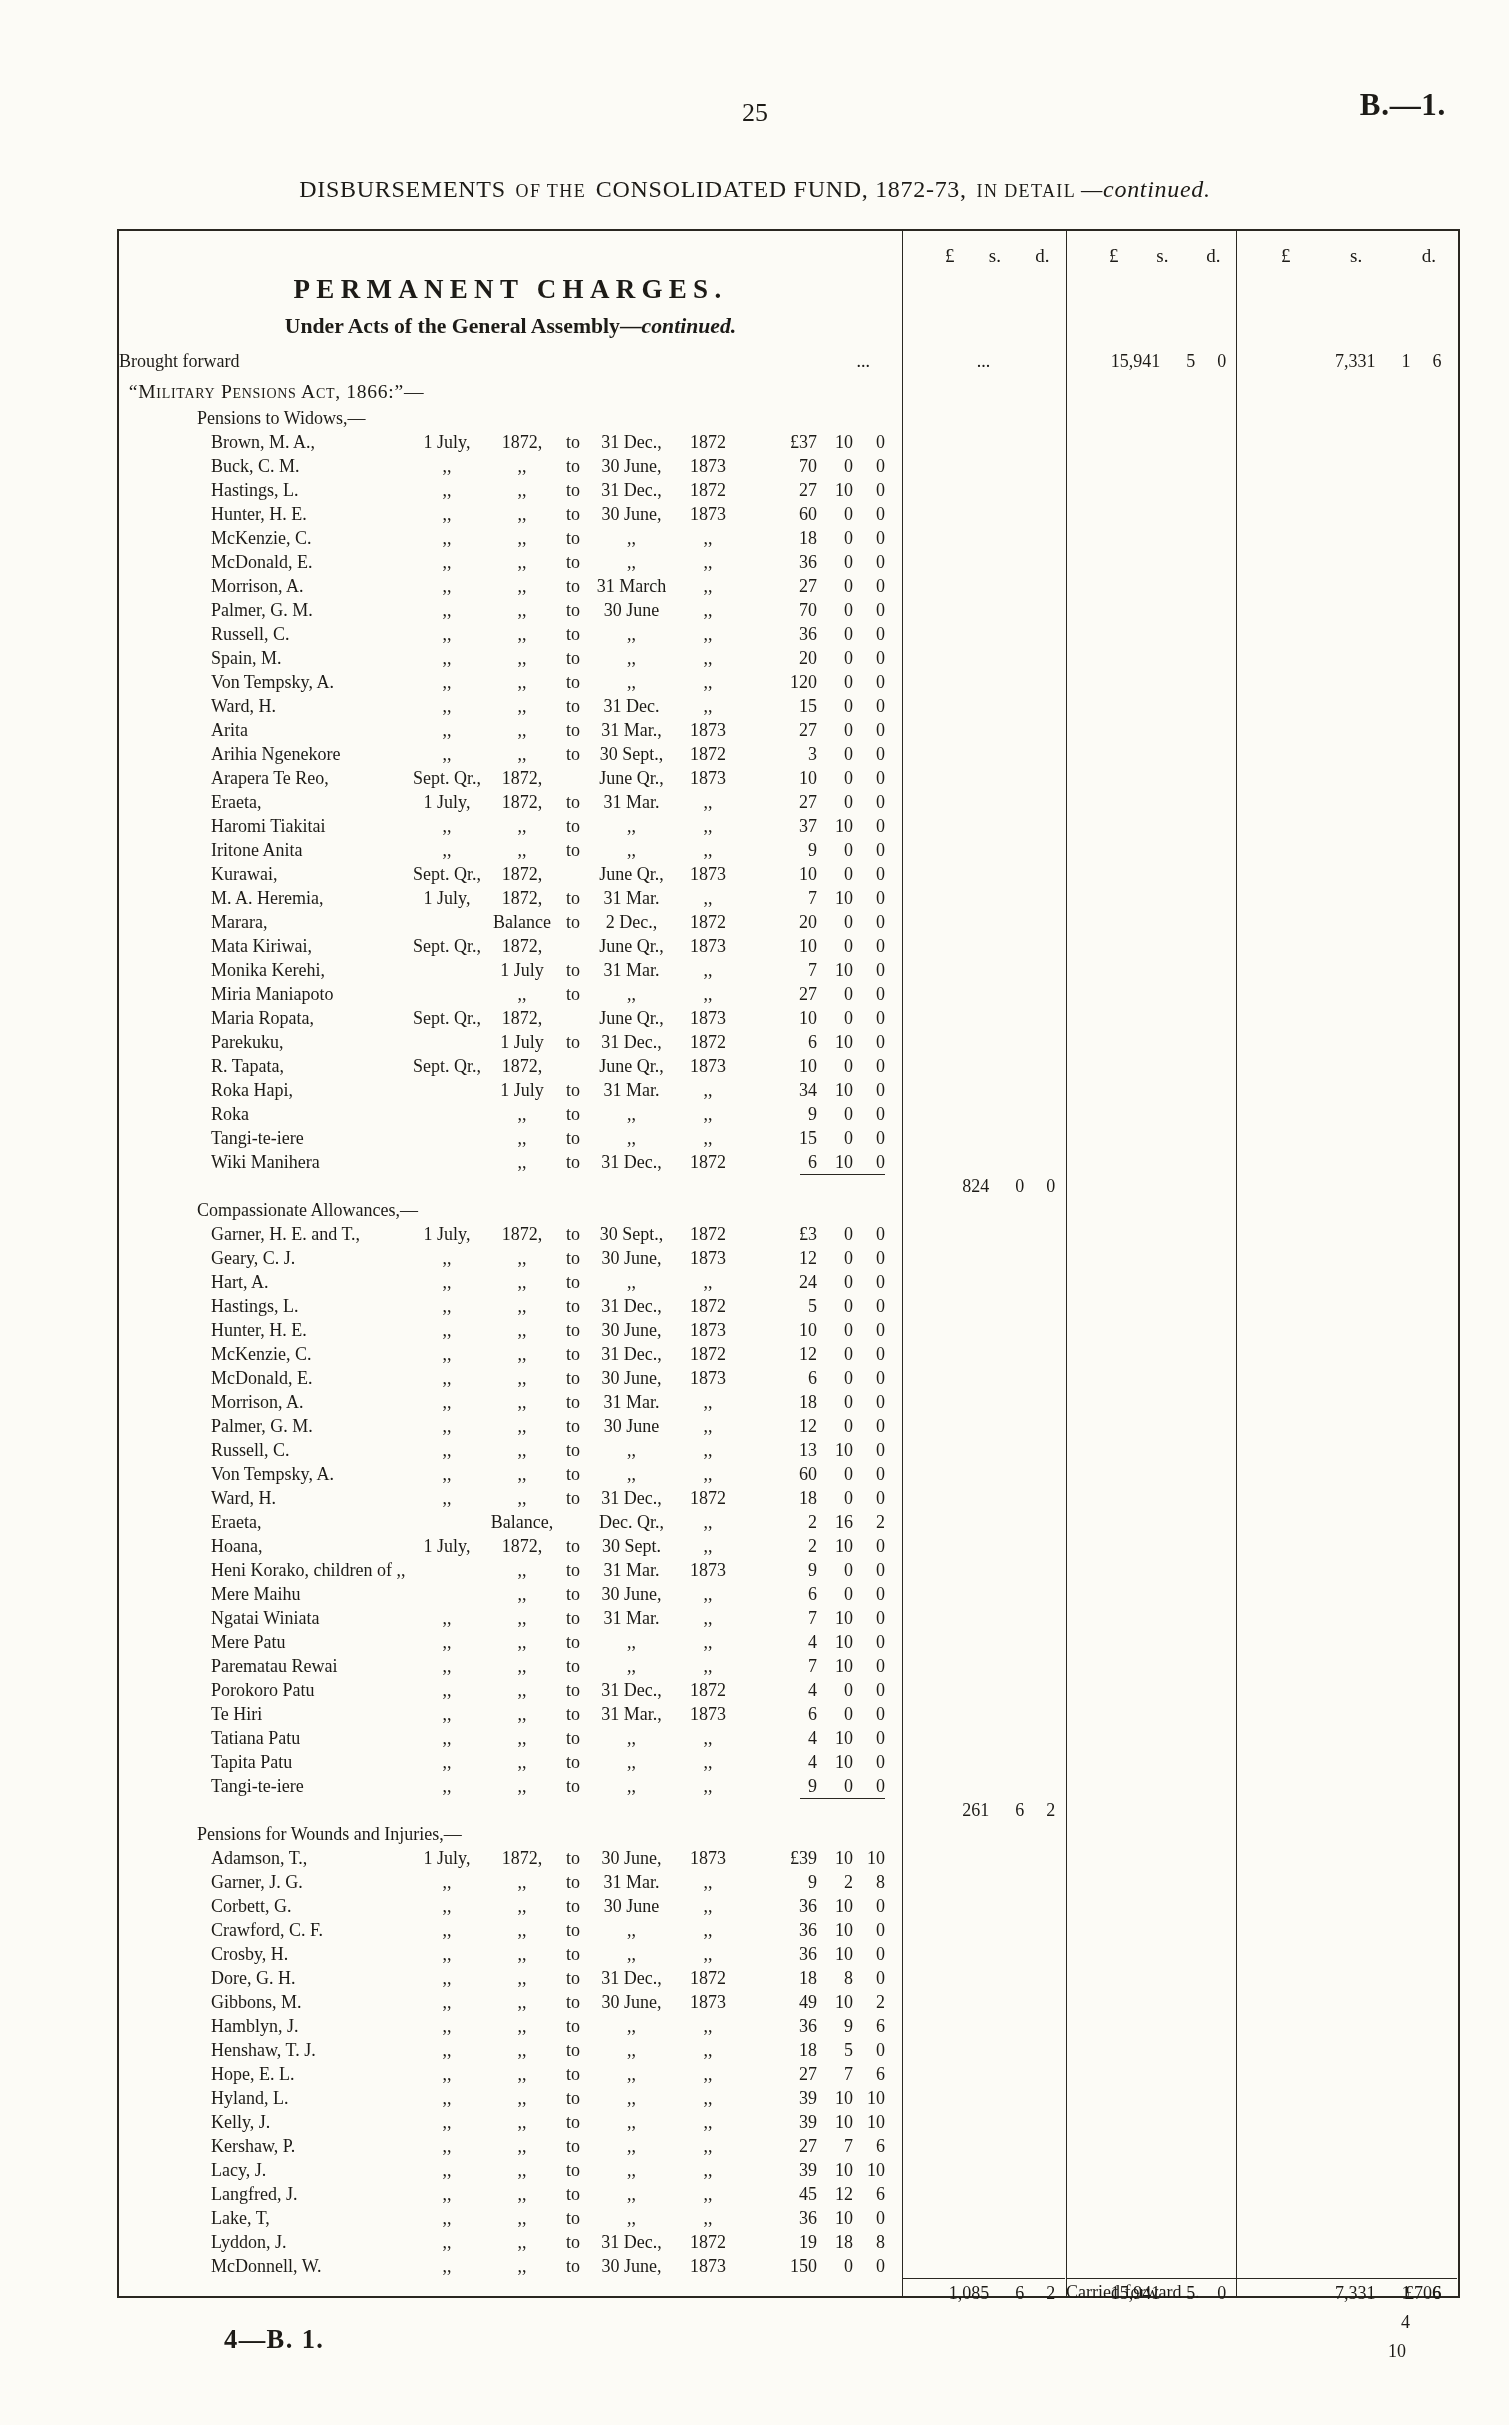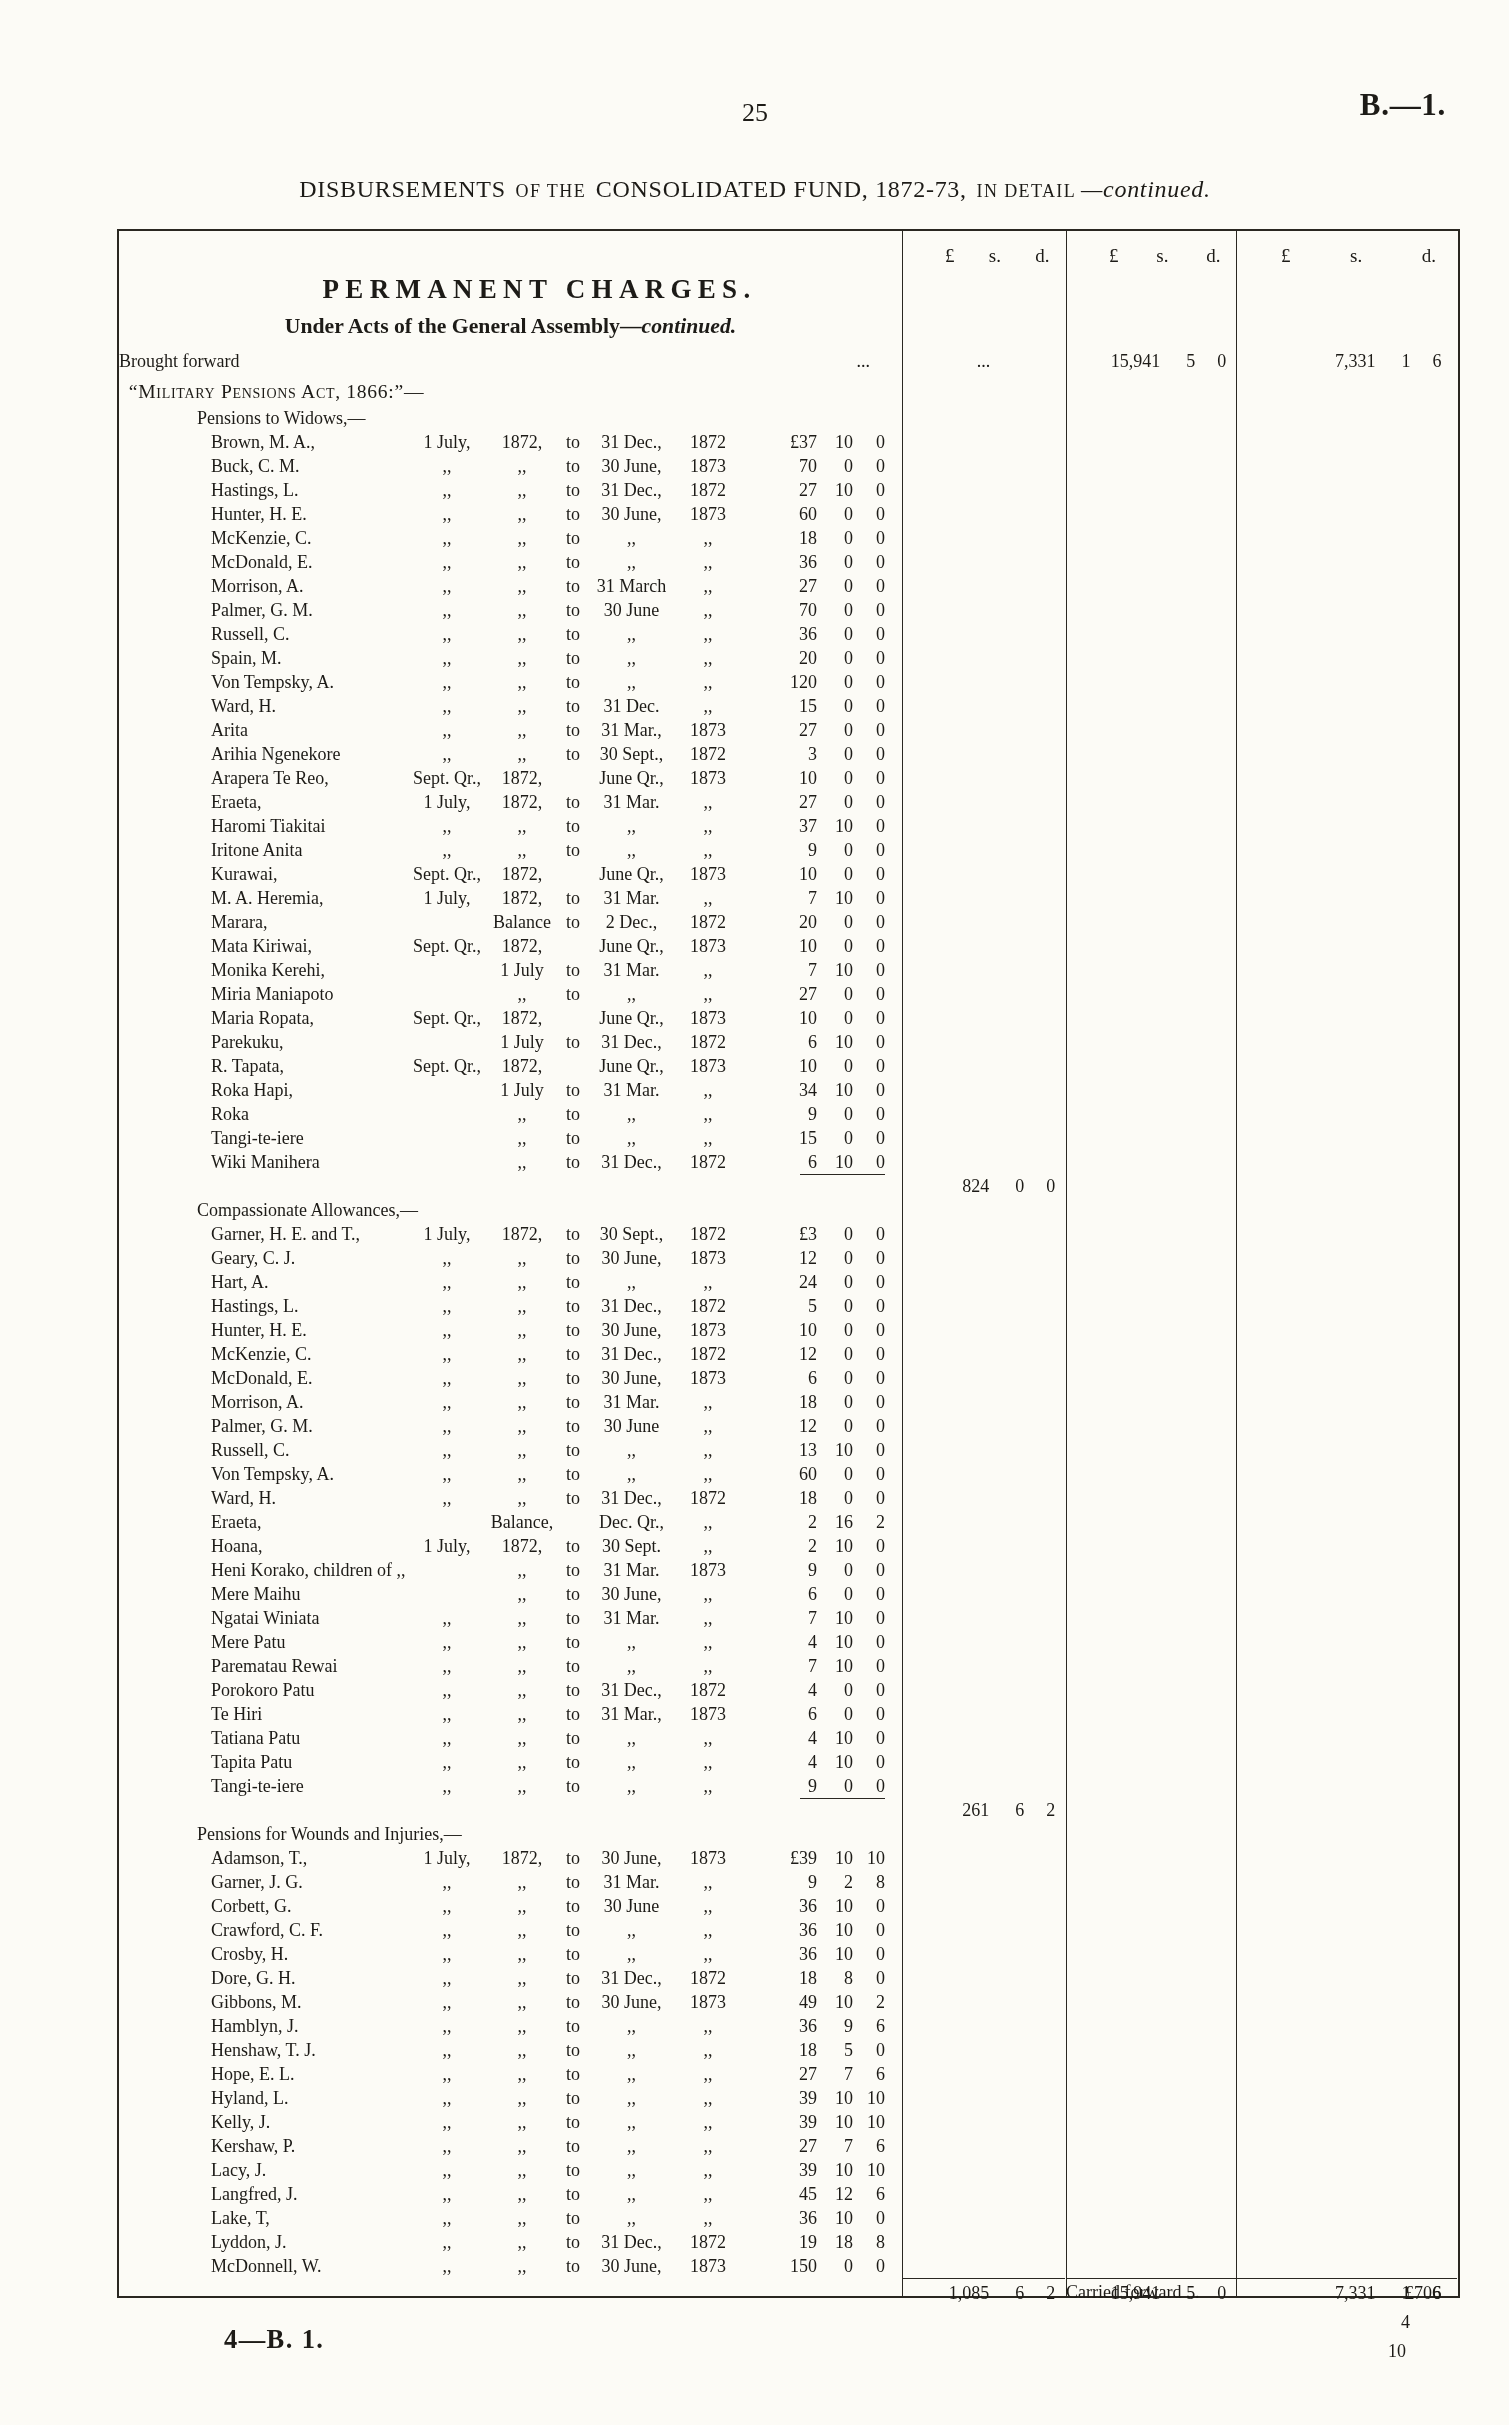--- a/index.html
+++ b/index.html
@@ -36,21 +36,21 @@
   .cell-m3 .mvals{padding-right:15.4px;}
   .m-l{text-align:right;}
   .m-s{width:35px;text-align:right;flex:none;}
   .m-d{width:31px;text-align:right;flex:none;}
   .m-dots{width:100%;text-align:center;}
   .mhead{display:flex;justify-content:space-between;width:100%;box-sizing:border-box;padding:0 15.4px 0 43px;font-size:19px;}
   .cell-m3 .mhead{padding:0 21px 0 45px;}
 
   
   .line-mhead{height:29px;line-height:29px;}
-  .heading-line{height:39px;line-height:39px;padding-left:29px;}
+  .heading-line{height:39px;line-height:39px;}
   .heading-line .main{justify-content:center;}
   .heading{font-size:27px;font-weight:bold;letter-spacing:6.3px;}
   .subheading-line{height:35px;line-height:35px;}
   .subheading-line .main{justify-content:center;}
   .subheading{font-size:21.7px;font-weight:bold;}
   .subheading .it{font-style:italic;}
   .bf-line{height:34px;line-height:34px;}
   .bf-line .main{justify-content:space-between;}
   .bf-label{flex:none;}
   .bf-dots{flex:none;margin-left:59px;margin-right:32px;}

